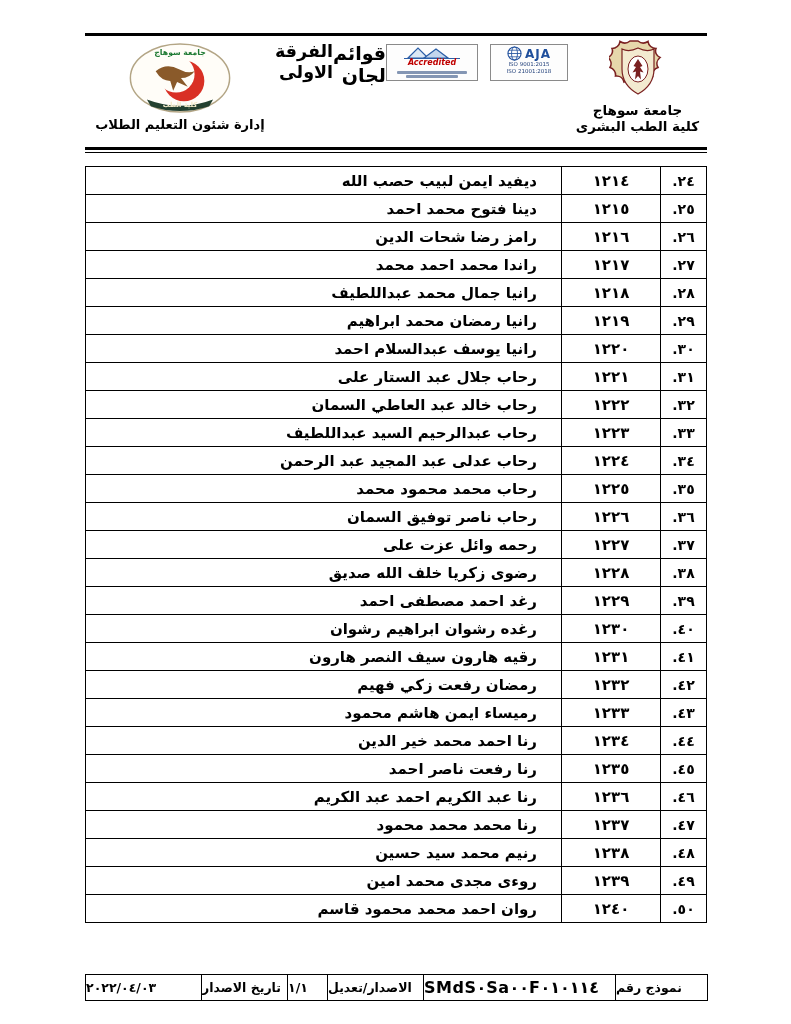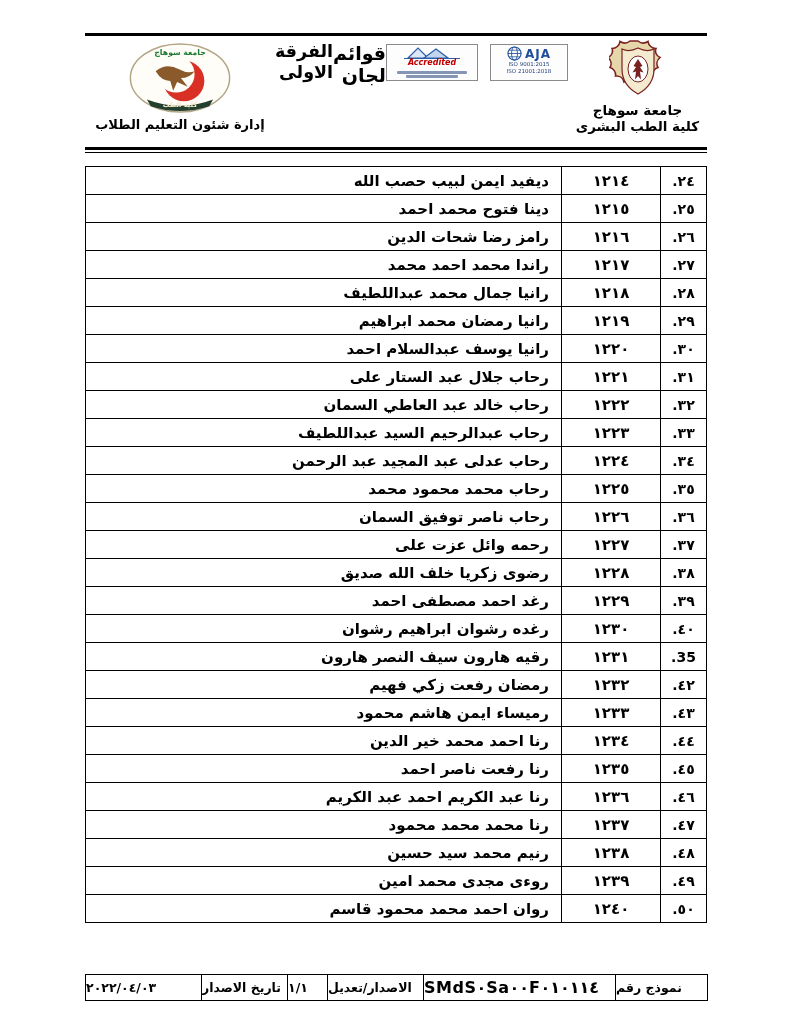--- a/index.html
+++ b/index.html
@@ -70,21 +70,21 @@
   .committee-table {
     position:absolute; left:85px; top:166px; width:622px;
     border-collapse:collapse; table-layout:fixed;
   }
   .committee-table td {
     border:1px solid #000; height:28px; vertical-align:middle;
     font-weight:bold;
   }
   .committee-table td.c-no   { text-align:center; font-size:14px; }
   .committee-table td.c-seat { text-align:center; font-size:15px; }
-  .committee-table td.c-name { text-align:right; padding-right:12px; font-size:15px; white-space:nowrap; }
+  .committee-table td.c-name { text-align:right; padding-right:24px; font-size:15px; white-space:nowrap; }
 
   
   .footer-table {
     position:absolute; left:85px; top:974px; width:622px;
     border-collapse:collapse; table-layout:fixed;
   }
   .footer-table td {
     border:1.5px solid #000; height:26px; text-align:left; vertical-align:middle;
     font-size:12.5px; font-weight:bold; white-space:nowrap;
   }
@@ -265,21 +265,21 @@
       <td class="c-name">رغد احمد مصطفى احمد</td>
     </tr>
 
     <tr>
       <td class="c-no">٤٠.</td>
       <td class="c-seat">١٢٣٠</td>
       <td class="c-name">رغده رشوان ابراهيم رشوان</td>
     </tr>
 
     <tr>
-      <td class="c-no">35.</td>
+      <td class="c-no">٤١.</td>
       <td class="c-seat">١٢٣١</td>
       <td class="c-name">رقيه هارون سيف النصر هارون</td>
     </tr>
 
     <tr>
       <td class="c-no">٤٢.</td>
       <td class="c-seat">١٢٣٢</td>
       <td class="c-name">رمضان رفعت زكي فهيم</td>
     </tr>
 

